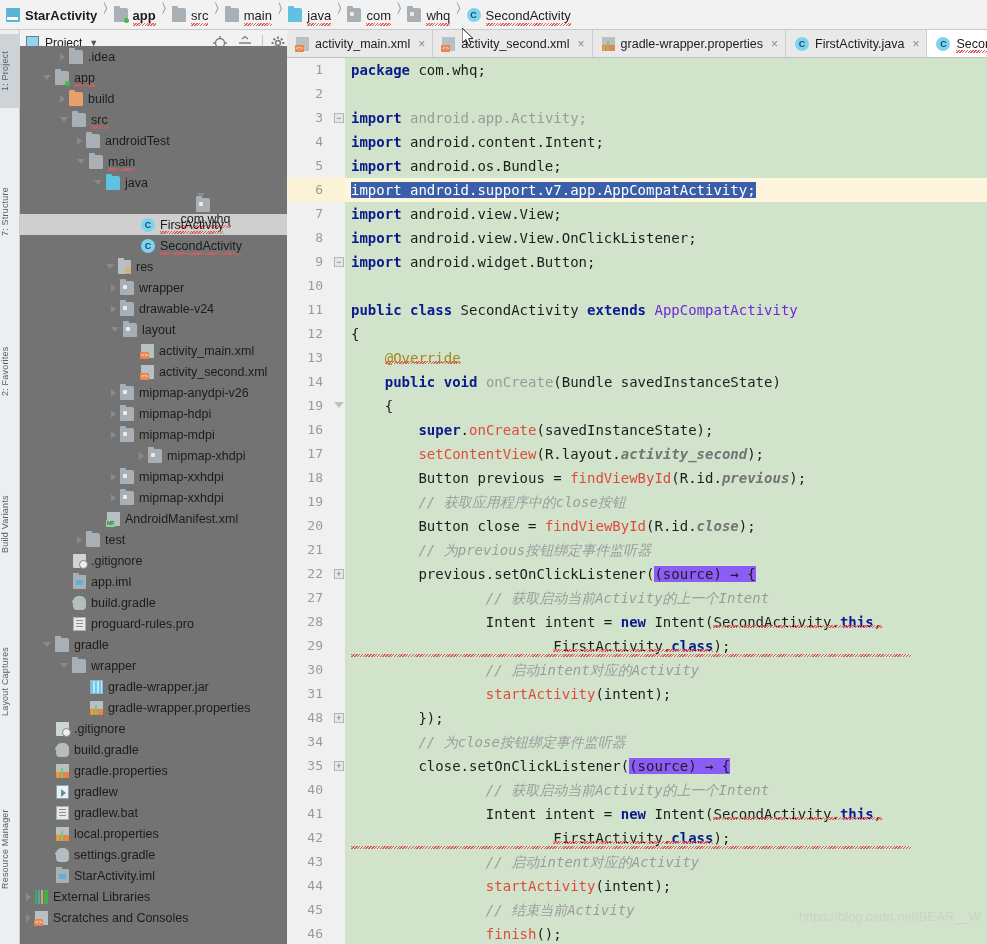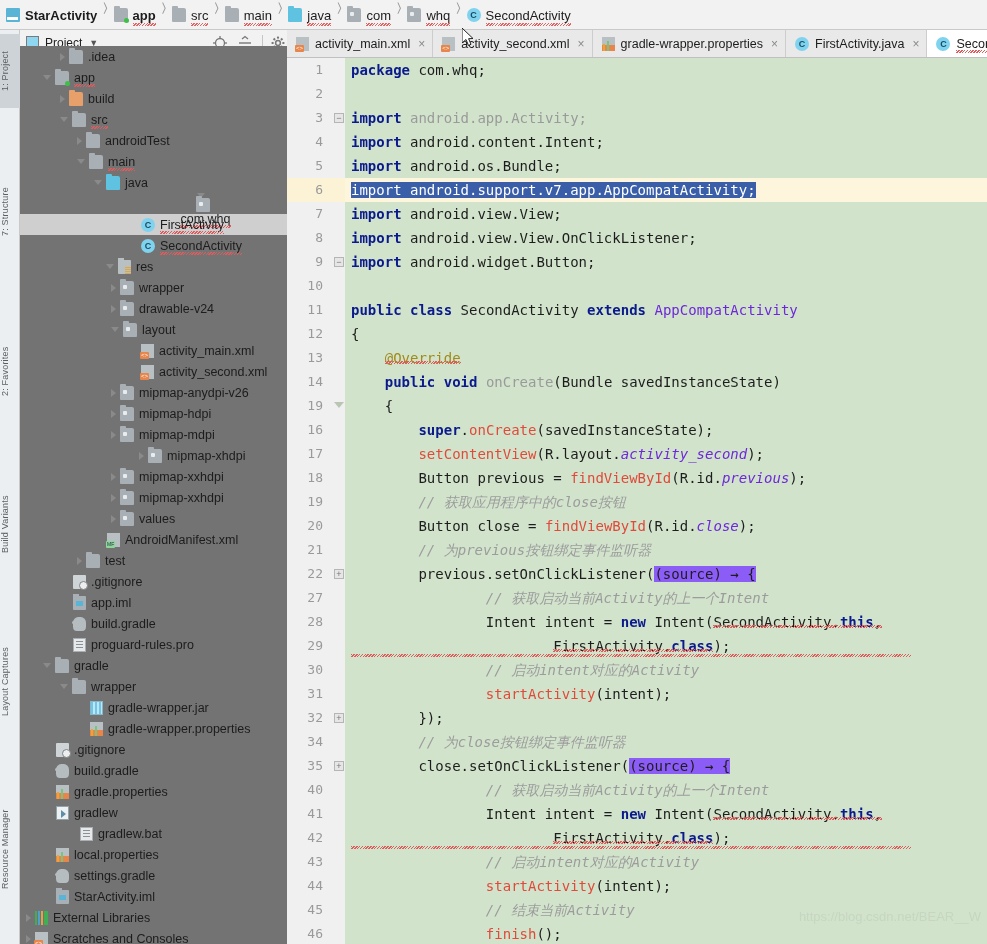--- a/index.html
+++ b/index.html
@@ -167,21 +167,21 @@
   .fold-tri { position:absolute; left:3px; top:8px; width:0;height:0;
       border-left:5px solid transparent;border-right:5px solid transparent;border-top:6px solid #b9c6b4;}
   .code {
     flex:1 1 auto; height:24px; line-height:24px;
     font-family:"DejaVu Sans Mono","Liberation Mono",monospace; font-size:14px;
     white-space:pre; color:#1d1d1d; padding-left:6px; overflow:hidden; position:relative;
   }
   .kw { color:#0a1a8c; font-weight:bold; }
   .cls { color:#6d28d9; }
   .mth { color:#e04a3a; }
-  .fld { color:#6d28d9; font-style:italic; font-weight:normal; }
+  .fld { color:#737373; font-style:italic; font-weight:bold; }
   .cmt { color:#9c9c9c; font-style:italic; }
   .anno { color:#a08a1a; position:relative; }
   .anno:after{content:"";position:absolute;left:0;right:0;bottom:2px;height:3px;
       background-image:repeating-linear-gradient(135deg,#e05c5c 0 1px,transparent 1px 2px);}
   .grey { color:#9a9a9a; }
   .sel-text { background:#3a5fa8; color:#ffffff; }
   .lam { background:#8b5cf6; }
   .und { position:relative; }
   .und:after{content:"";position:absolute;left:0;right:0;bottom:2px;height:3px;
       background-image:repeating-linear-gradient(135deg,#e05c5c 0 1px,transparent 1px 2px);}
@@ -403,25 +403,20 @@
         <div class="trow" style="padding-left: 91px;">
           <span class="arrow "></span>
           <span class="ic ic-folder pkg" title="mipmap-xxhdpi"></span>
           <span class="tlabel">mipmap-xxhdpi</span>
         </div>
         <div class="trow" style="padding-left: 91px;">
           <span class="arrow "></span>
           <span class="ic ic-folder pkg" title="mipmap-xxhdpi"></span>
           <span class="tlabel">mipmap-xxhdpi</span>
         </div>
-        <div class="trow" style="padding-left: 91px;">
-          <span class="arrow "></span>
-          <span class="ic ic-folder pkg" title="values"></span>
-          <span class="tlabel">values</span>
-        </div>
         <div class="trow" style="padding-left: 74px;">
           <span class="arrow none"></span>
           <span class="fic fic-manifest" title="AndroidManifest.xml"></span>
           <span class="tlabel">AndroidManifest.xml</span>
         </div>
         <div class="trow" style="padding-left: 57px;">
           <span class="arrow "></span>
           <span class="ic ic-folder" title="test"></span>
           <span class="tlabel">test</span>
         </div>
@@ -478,21 +473,21 @@
         <div class="trow" style="padding-left: 23px;">
           <span class="arrow none"></span>
           <span class="fic fic-props" title="gradle.properties"></span>
           <span class="tlabel">gradle.properties</span>
         </div>
         <div class="trow" style="padding-left: 23px;">
           <span class="arrow none"></span>
           <span class="fic fic-exec" title="gradlew"></span>
           <span class="tlabel">gradlew</span>
         </div>
-        <div class="trow" style="padding-left: 23px; margin-left: 24px;">
+        <div class="trow" style="padding-left: 23px;">
           <span class="arrow none"></span>
           <span class="fic fic-txt" title="gradlew.bat"></span>
           <span class="tlabel">gradlew.bat</span>
         </div>
         <div class="trow" style="padding-left: 23px;">
           <span class="arrow none"></span>
           <span class="fic fic-props" title="local.properties"></span>
           <span class="tlabel">local.properties</span>
         </div>
         <div class="trow" style="padding-left: 23px;">
@@ -687,21 +682,21 @@
             <div class="gutter">30</div>
             <div class="foldcol"></div>
             <div class="code">                <span class="cmt">// 启动intent对应的Activity</span></div>
           </div>
           <div class="crow">
             <div class="gutter">31</div>
             <div class="foldcol"></div>
             <div class="code">                <span class="mth">startActivity</span>(intent);</div>
           </div>
           <div class="crow">
-            <div class="gutter">32</div>
+            <div class="gutter">48</div>
             <div class="foldcol">
               <span class="fold-plus">+</span>
             </div>
             <div class="code">        });</div>
           </div>
           <div class="crow">
             <div class="gutter">34</div>
             <div class="foldcol"></div>
             <div class="code">        <span class="cmt">// 为close按钮绑定事件监听器</span></div>
           </div>

